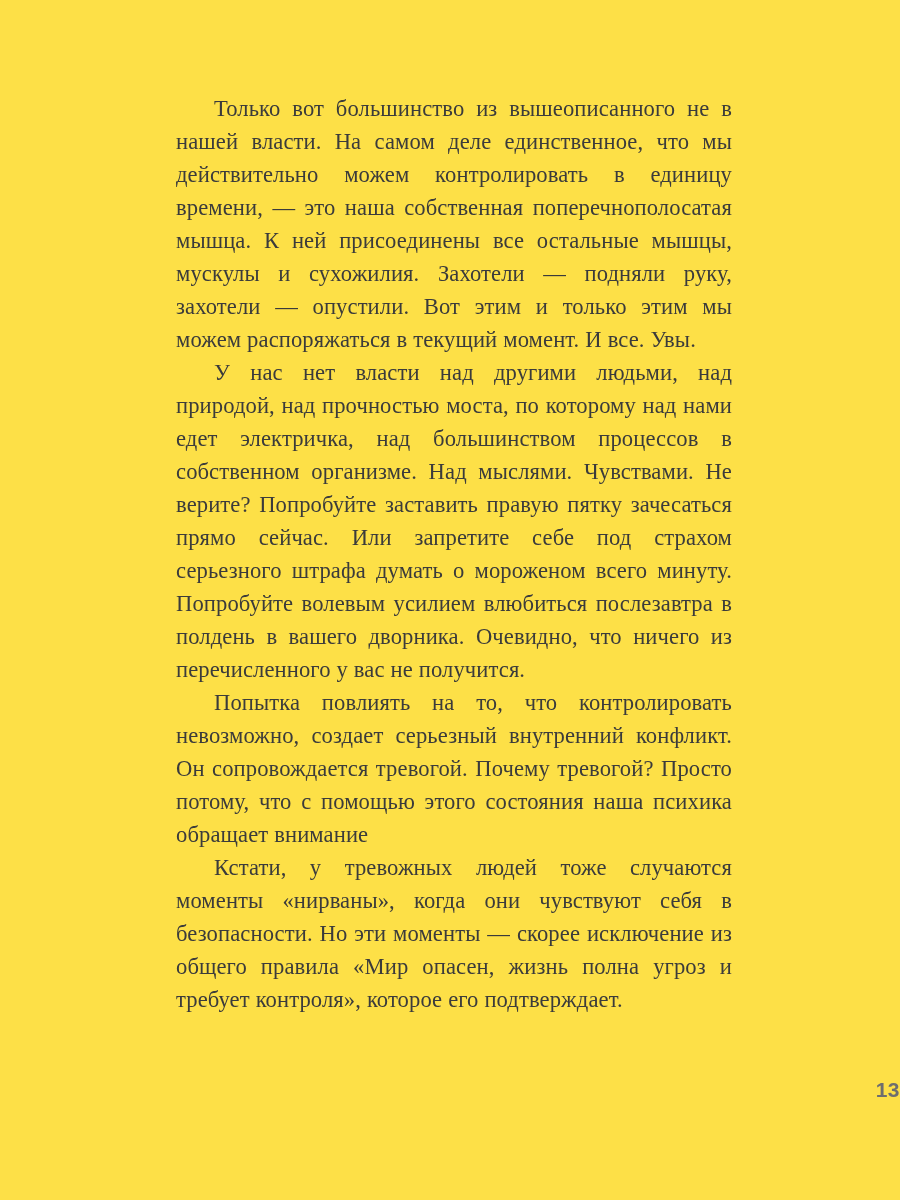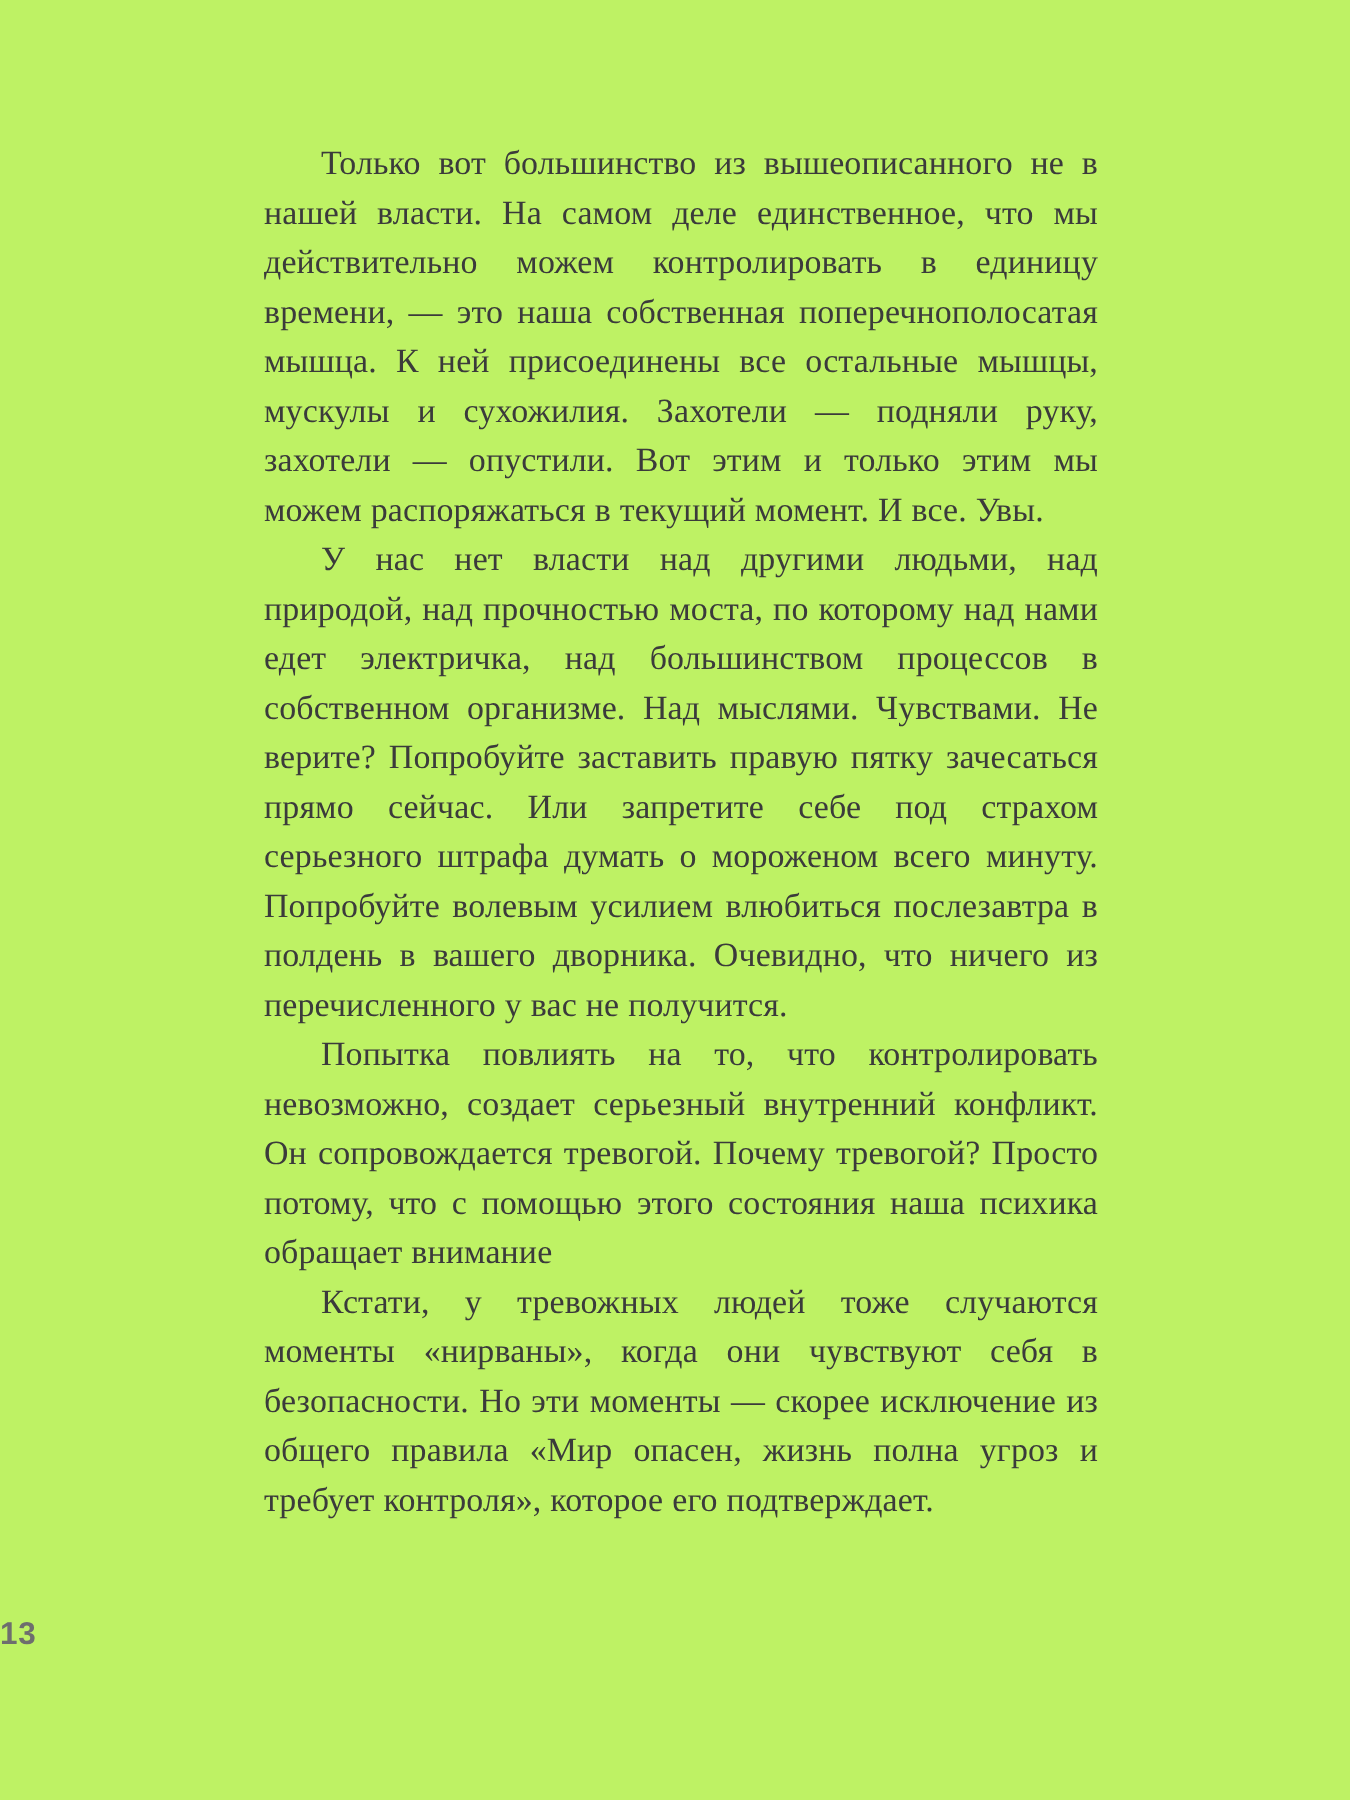--- a/index.html
+++ b/index.html
@@ -14,21 +14,21 @@
     position: relative;
     overflow: hidden;
     font-family: "Liberation Serif", "DejaVu Serif", serif;
     -webkit-font-smoothing: antialiased;
   }
 
   
   .page {
     position: absolute;
     inset: 0;
-    background: #bef264;
+    background: #fde047;
   }
 
   
   .text-column {
     position: absolute;
     left: 176px;
     top: 92px;
     width: 556px;
   }
 
@@ -49,21 +49,21 @@
   .para:last-child {
     text-align: justify;
   }
 
   
   .folio {
     position: absolute;
     left: 0;
     right: 0;
     top: 1078px;
-    text-align: left;
+    text-align: right;
     font-family: "Liberation Sans", "DejaVu Sans", sans-serif;
     font-size: 21px;
     font-weight: bold;
     color: #6e6e6e;
     letter-spacing: 0.5px;
   }
 </style>
 </head>
 <body>
 

